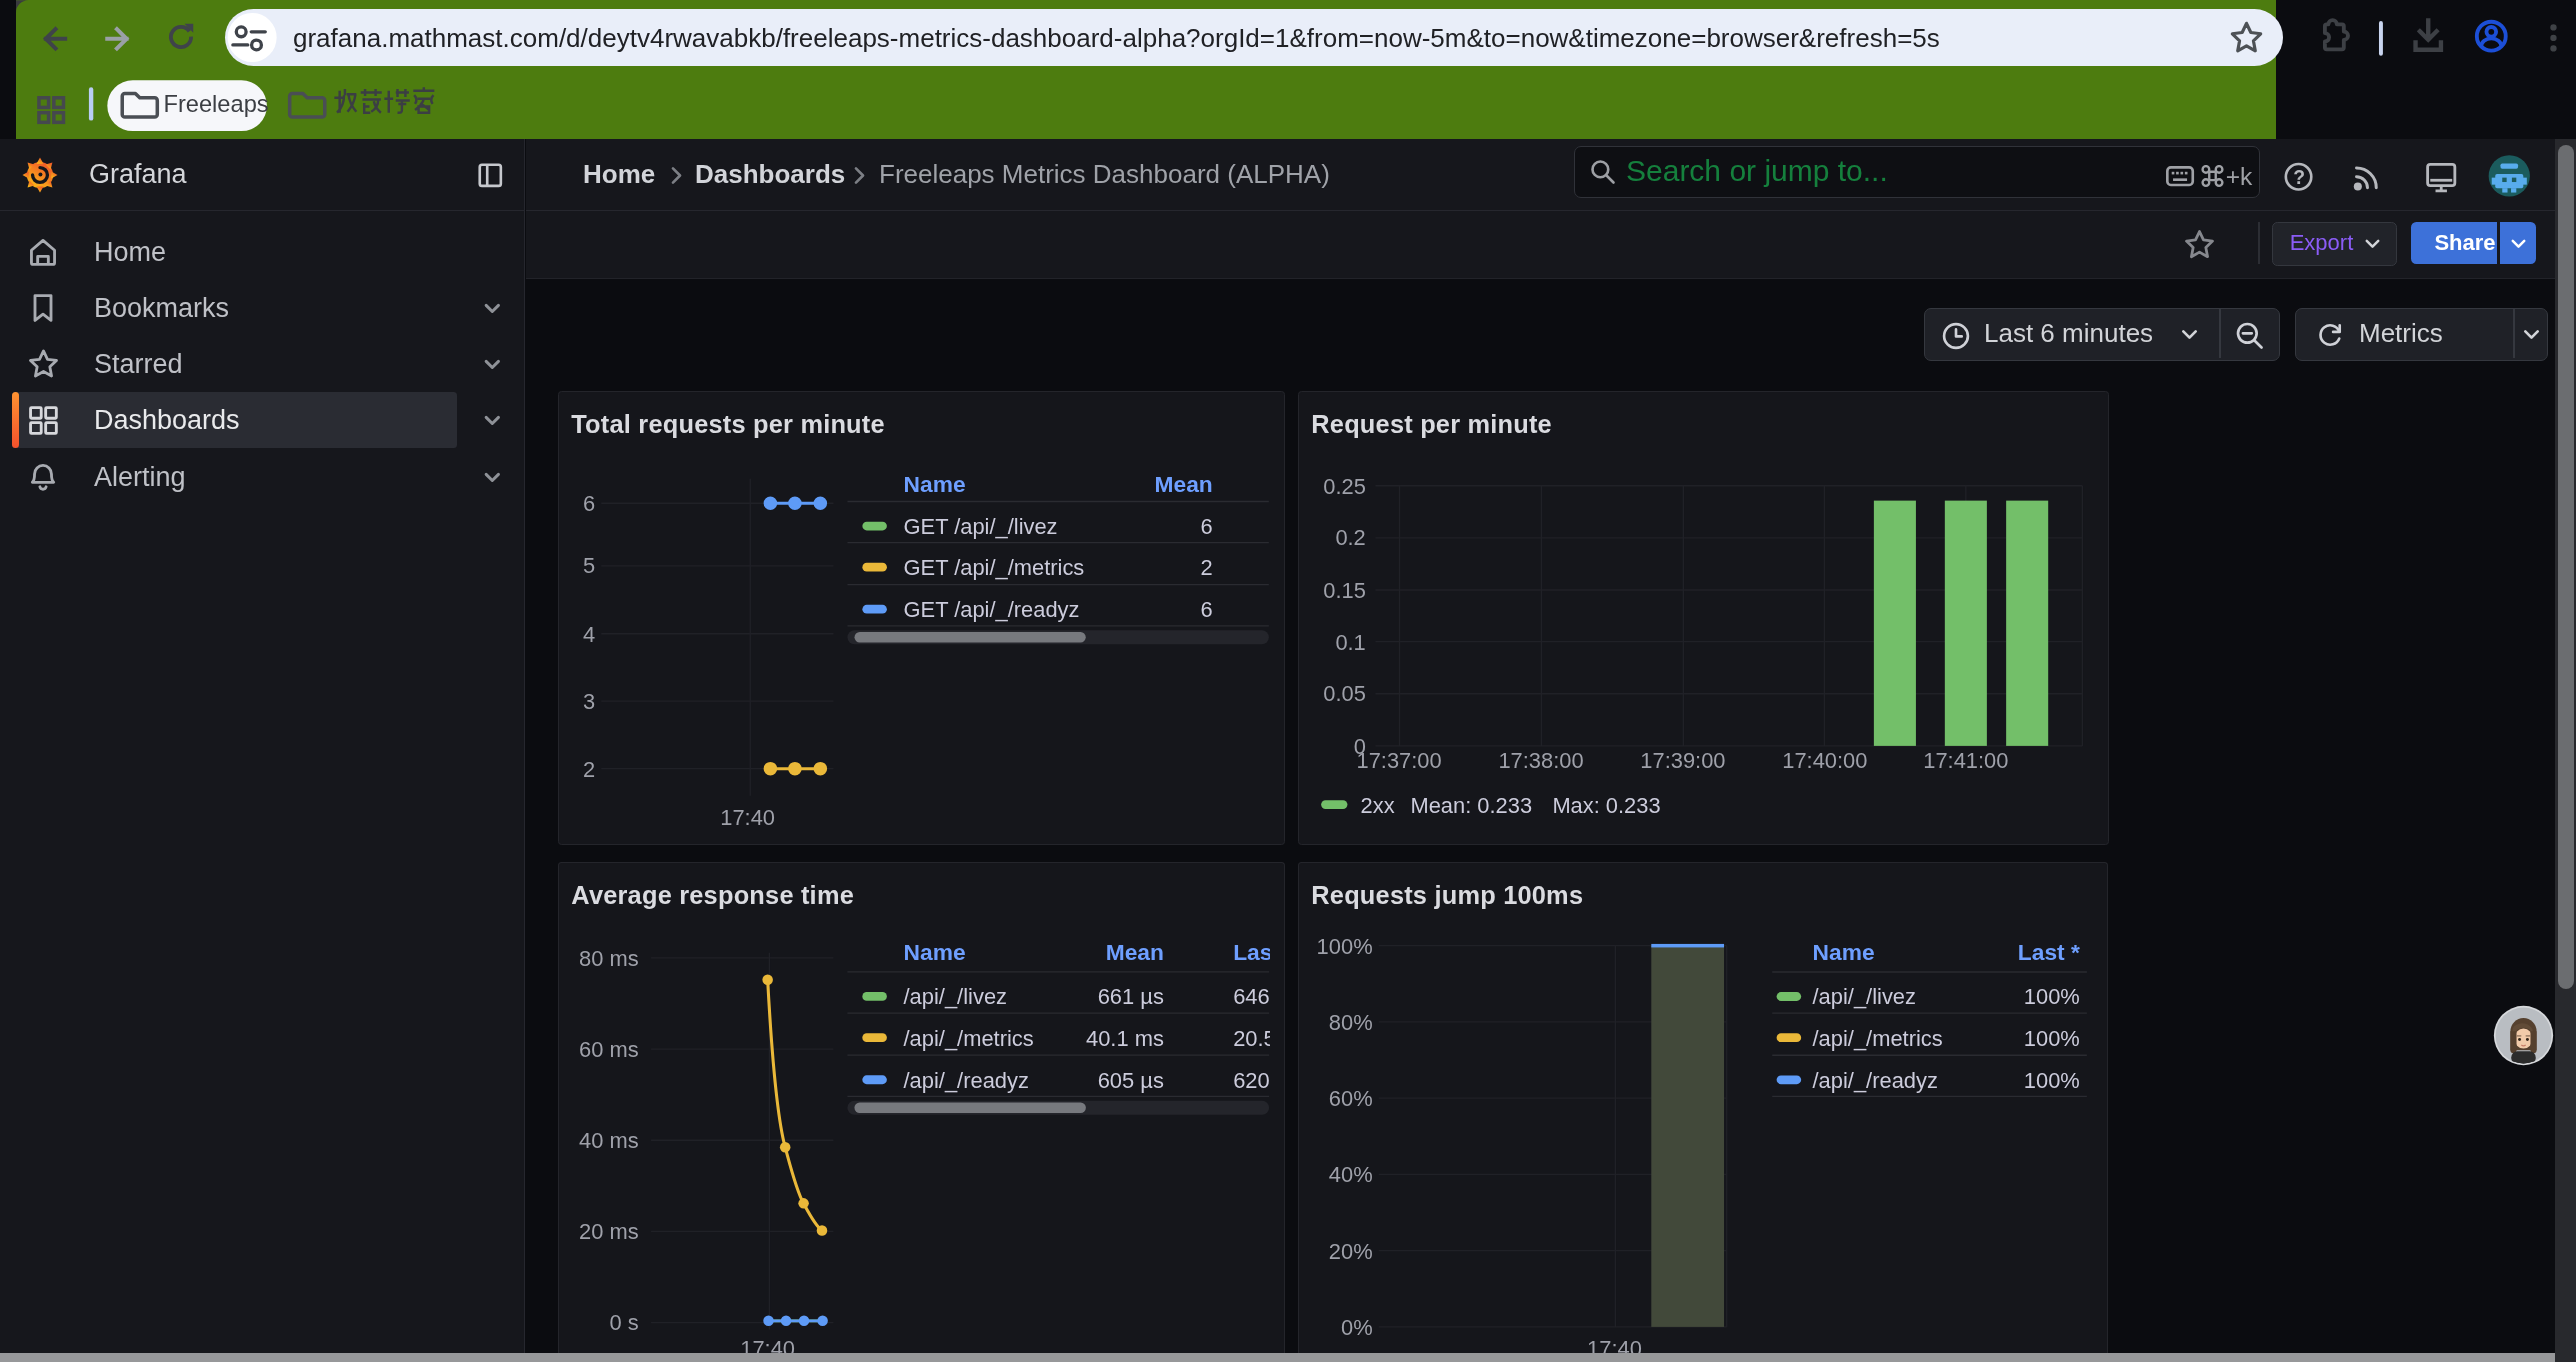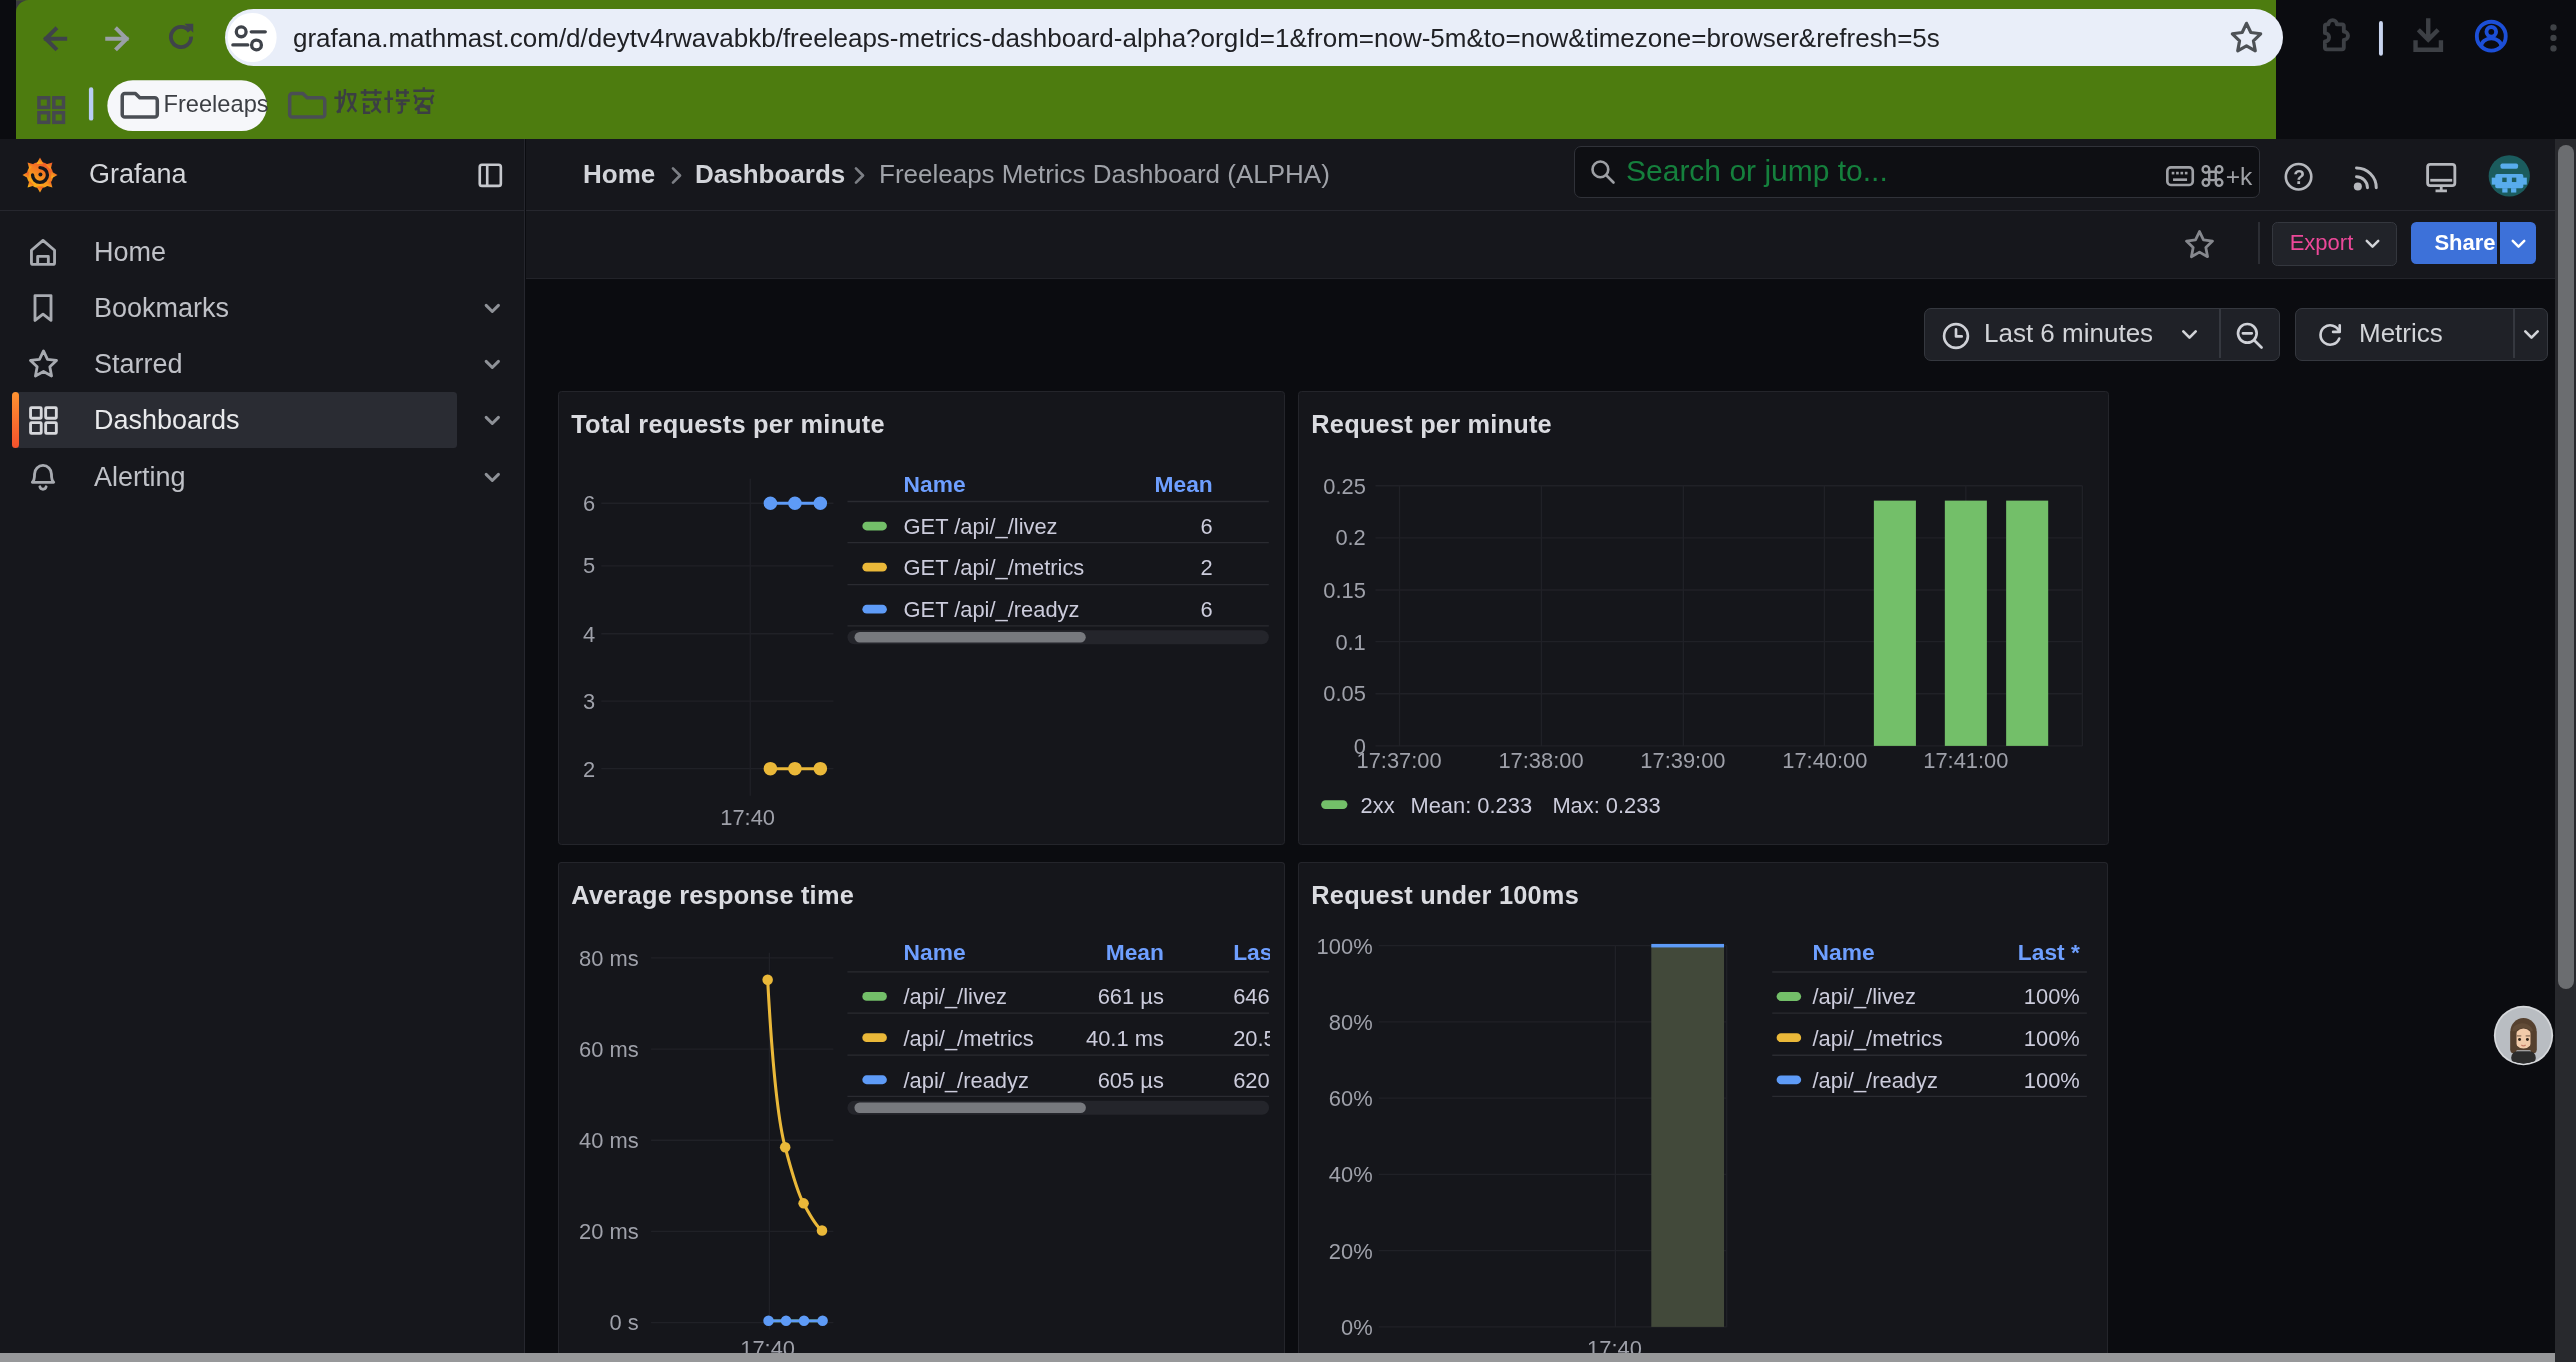--- a/index.html
+++ b/index.html
@@ -284,21 +284,21 @@
         </g>
       </svg>
     </div>
 
     <div id="subnav">
       <svg class="abs" style="left:1657px;top:18.4px" width="33" height="32" viewBox="0 0 38 36">
         <path d="M19 2.5 l4.6 9.7 10.4 1.3 -7.7 7.4 2 10.6 -9.3 -5.3 -9.3 5.3 2 -10.6 -7.7 -7.4 10.4 -1.3 z" fill="none" stroke="#86888e" stroke-width="3.2" stroke-linejoin="round"></path>
       </svg>
       <div class="abs" style="left:1732px;top:11.4px;width:1.8px;height:42px;background:#2c2e34;"></div>
       <div class="abs" style="left:1746px;top:10.5px;width:125px;height:44px;background:#212329;border:1.8px solid #34373e;border-radius:5.3px;">
-        <div class="abs" style="left:16.7px;top:0;height:40px;line-height:40px;font-size:22px;color:#ec4899;">Export</div>
+        <div class="abs" style="left:16.7px;top:0;height:40px;line-height:40px;font-size:22px;color:#8b5cf6;">Export</div>
         <svg class="abs" style="left:88px;top:9.6px" width="23" height="23" viewBox="0 0 26 26">
             <path d="M6.5 10 l6.5 6.5 6.5-6.5" fill="none" stroke="#d2d4d8" stroke-width="2.8" stroke-linecap="round" stroke-linejoin="round"></path>
           </svg>
       </div>
       <div class="abs" style="left:1885px;top:10.5px;width:86px;height:42px;background:#3d71d9;border-radius:5.3px 0 0 5.3px;">
         <div class="abs" style="left:0;width:86px;text-align:center;top:0;height:42px;line-height:42px;font-size:22px;font-weight:bold;color:#ffffff;padding-left:22px;">Share</div>
       </div>
       <div class="abs" style="left:1974px;top:10.5px;width:36px;height:42px;background:#3d71d9;border-radius:0 5.3px 5.3px 0;">
         <svg class="abs" style="left:7px;top:10.5px" width="23" height="23" viewBox="0 0 26 26">
             <path d="M6.5 10 l6.5 6.5 6.5-6.5" fill="none" stroke="#ffffff" stroke-width="2.8" stroke-linecap="round" stroke-linejoin="round"></path>
@@ -496,21 +496,21 @@
           <text class="ltxt" x="393" y="256">/api/_/readyz</text>
           <text class="ltxt" x="690" y="256" text-anchor="end">605 µs</text>
           <text class="ltxt" x="769" y="256">620 µ</text>
           </g>
           <rect x="329" y="271" width="481" height="16" rx="8" fill="#24252b"></rect>
           <rect x="337" y="273" width="264" height="12" rx="6" fill="#77797e"></rect>
         </svg>
       </div>
 
       <div class="panel" style="left:772px;top:583px;width:810px;height:502px;border-bottom:none;border-radius:3.5px 3.5px 0 0;">
-        <div class="ptitle">Request under 100ms</div>
+        <div class="ptitle">Requests jump 100ms</div>
         <svg class="abs" style="left:0;top:0" width="808" height="501" viewBox="0 0 922 571">
           <g stroke="#202127" stroke-width="1.5">
             <line x1="91" y1="94" x2="488" y2="94"></line>
             <line x1="91" y1="181" x2="488" y2="181"></line>
             <line x1="91" y1="268" x2="488" y2="268"></line>
             <line x1="91" y1="355" x2="488" y2="355"></line>
             <line x1="91" y1="442" x2="488" y2="442"></line>
             <line x1="91" y1="529" x2="488" y2="529"></line>
             <line x1="361" y1="94" x2="361" y2="529"></line>
             <line x1="488" y1="94" x2="488" y2="529"></line>

